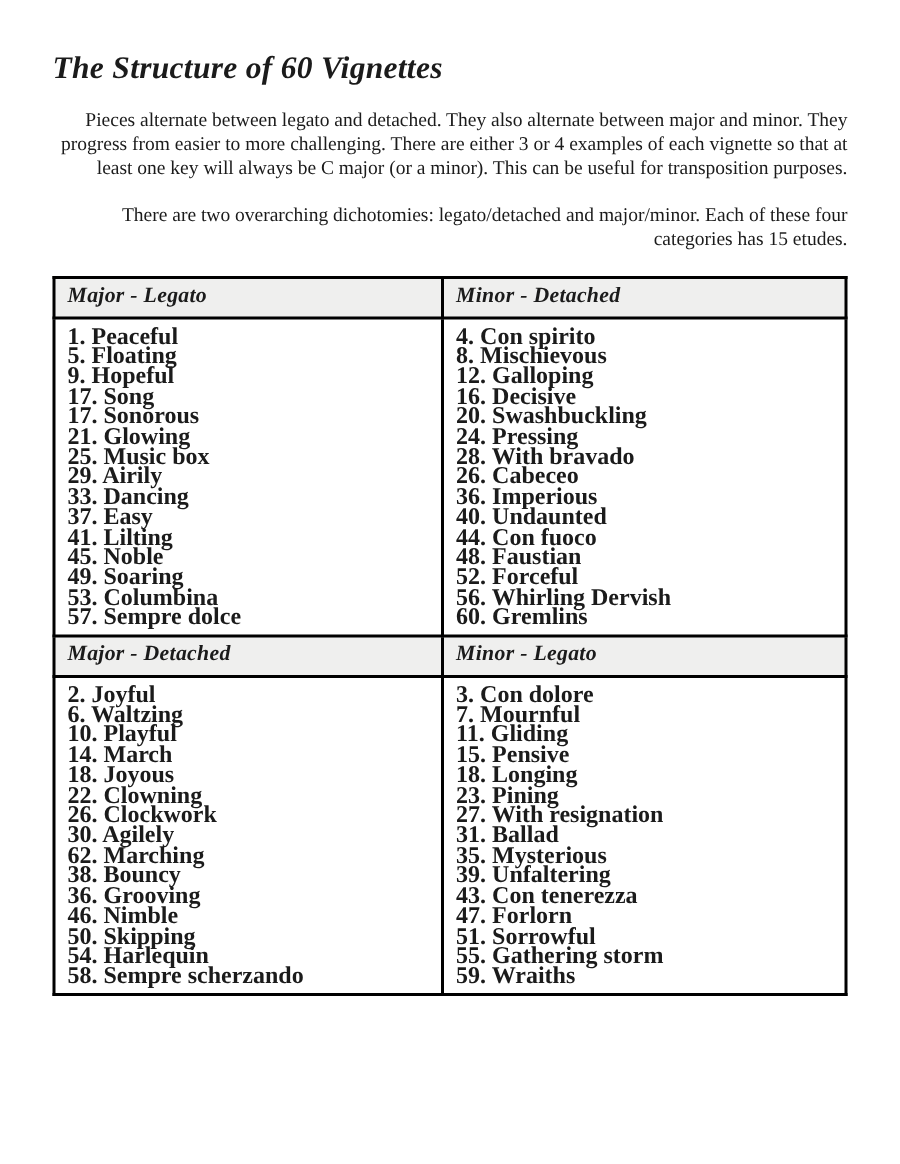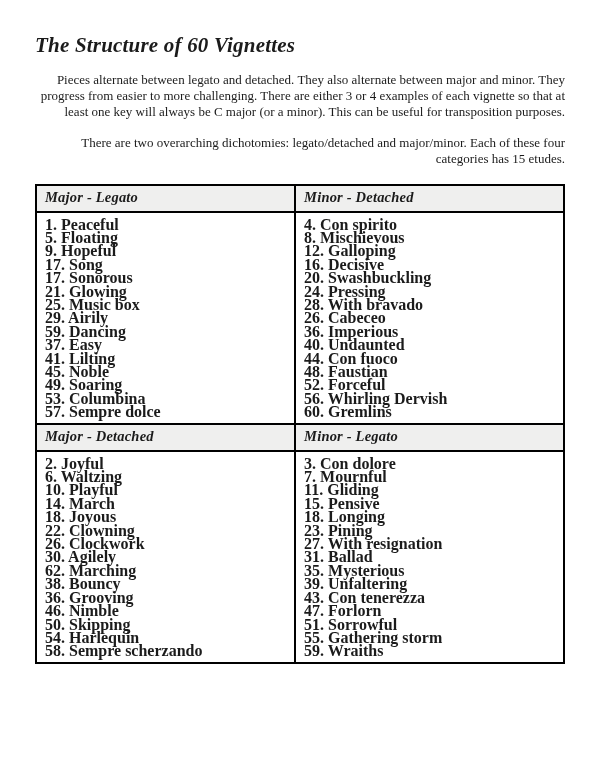--- a/index.html
+++ b/index.html
@@ -91,21 +91,21 @@
       <tr>
         <td>
             <div class="list-line">1. Peaceful</div>
             <div class="list-line">5. Floating</div>
             <div class="list-line">9. Hopeful</div>
             <div class="list-line">17. Song</div>
             <div class="list-line">17. Sonorous</div>
             <div class="list-line">21. Glowing</div>
             <div class="list-line">25. Music box</div>
             <div class="list-line">29. Airily</div>
-            <div class="list-line">59. Dancing</div>
+            <div class="list-line">33. Dancing</div>
             <div class="list-line">37. Easy</div>
             <div class="list-line">41. Lilting</div>
             <div class="list-line">45. Noble</div>
             <div class="list-line">49. Soaring</div>
             <div class="list-line">53. Columbina</div>
             <div class="list-line">57. Sempre dolce</div>
           </td>
         <td>
             <div class="list-line">4. Con spirito</div>
             <div class="list-line">8. Mischievous</div>

